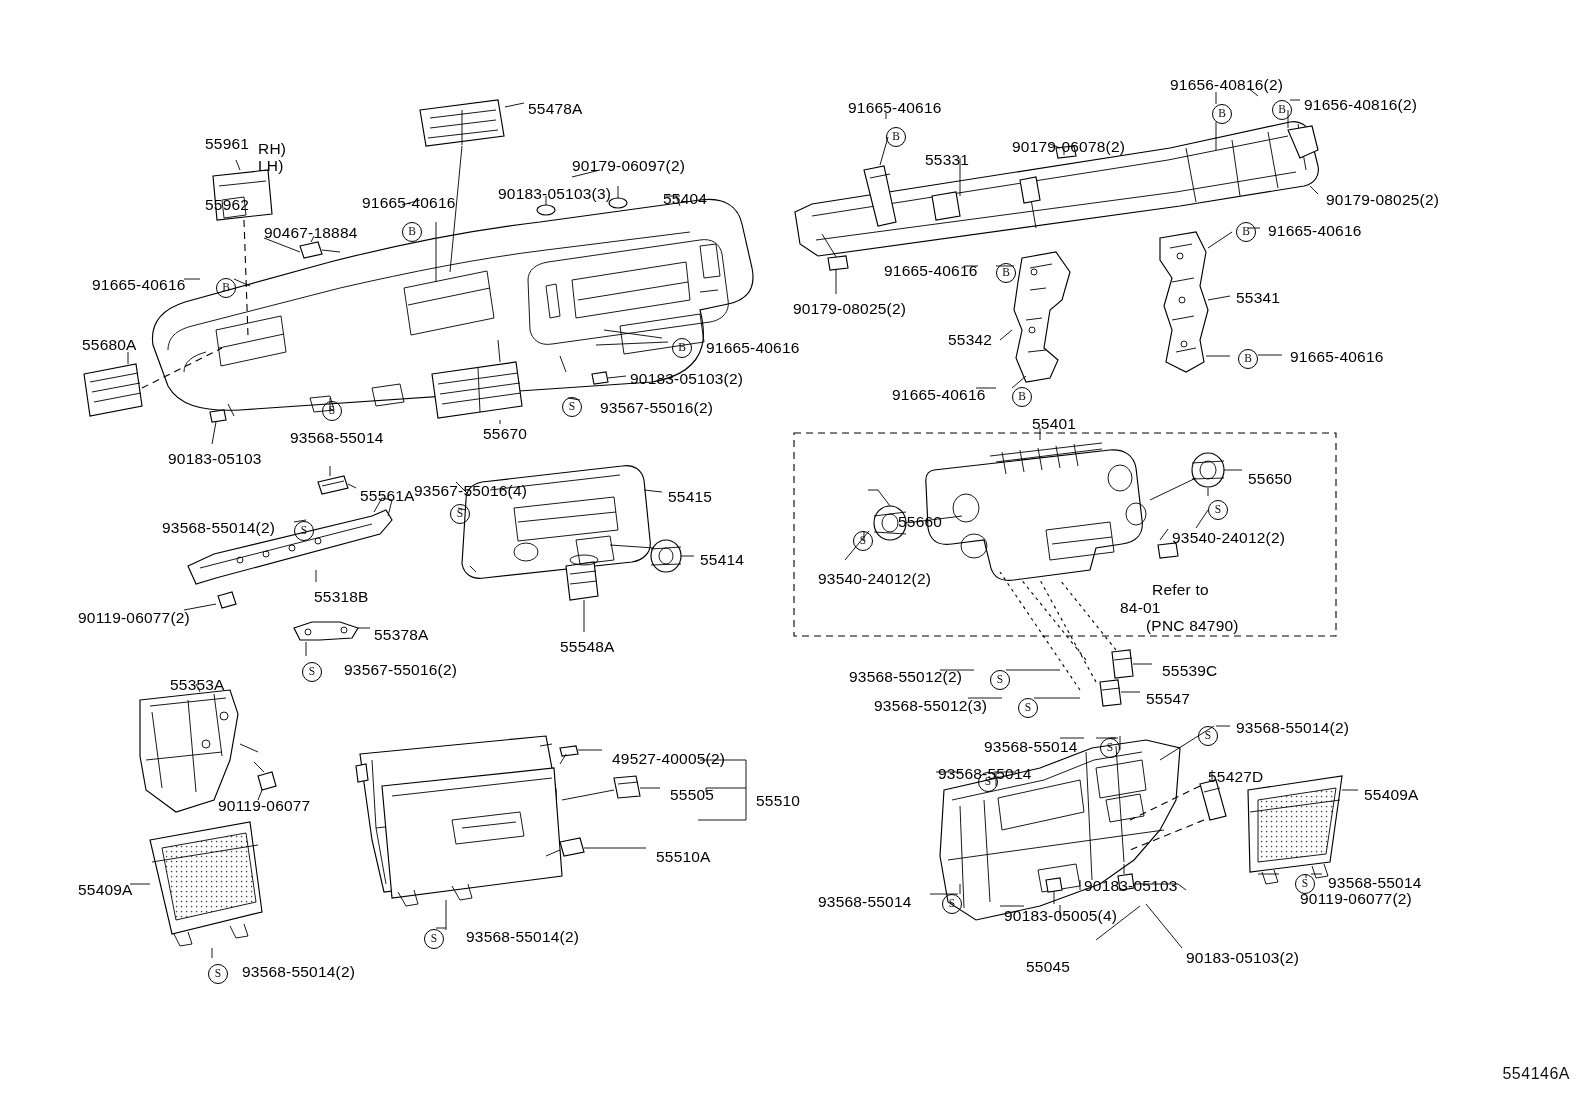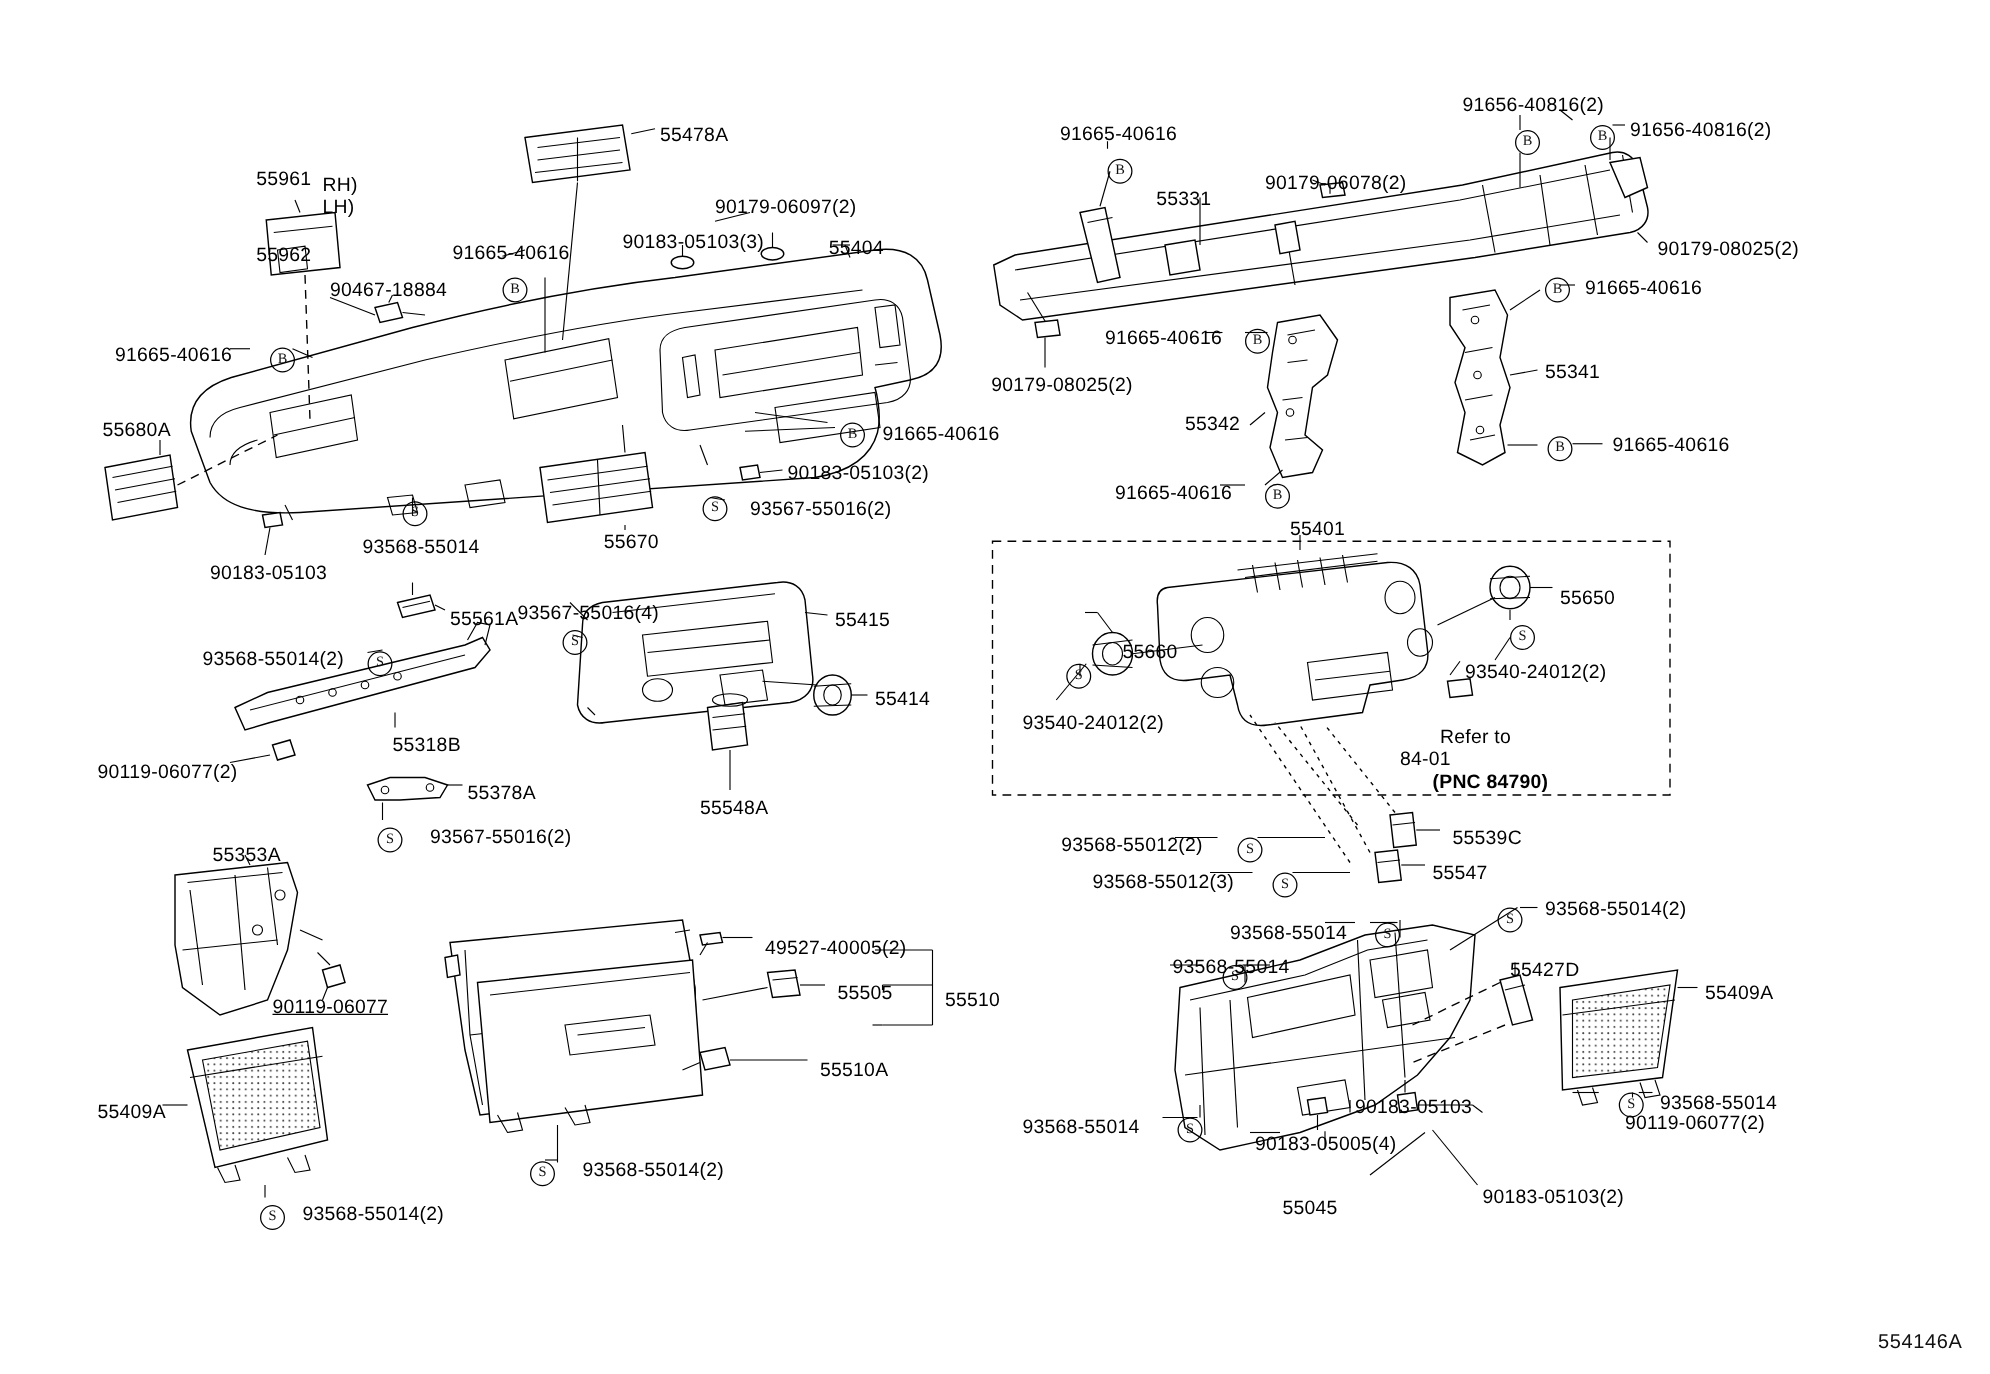--- a/index.html
+++ b/index.html
@@ -491,21 +491,21 @@
     <div class="lbl" style="left: 78px; top: 609px;">90119-06077(2)</div>
     <div class="lbl" style="left: 374px; top: 626px;">55378A</div>
     <div class="lbl" style="left: 344px; top: 661px;">93567-55016(2)</div>
     <div class="lbl" style="left: 560px; top: 638px;">55548A</div>
     <div class="lbl" style="left: 898px; top: 481px; margin-top: 32px;">55660</div>
     <div class="lbl" style="left: 1248px; top: 470px;">55650</div>
     <div class="lbl" style="left: 1172px; top: 529px;">93540-24012(2)</div>
     <div class="lbl" style="left: 818px; top: 570px;">93540-24012(2)</div>
     <div class="lbl" style="left: 1152px; top: 581px;">Refer to</div>
     <div class="lbl" style="left: 1120px; top: 599px;">84-01</div>
-    <div class="lbl" style="left: 1146px; top: 617px; font-weight: bold;">(PNC 84790)</div>
+    <div class="lbl" style="left: 1146px; top: 617px;">(PNC 84790)</div>
     <div class="lbl" style="left: 849px; top: 668px;">93568-55012(2)</div>
     <div class="lbl" style="left: 1162px; top: 662px;">55539C</div>
     <div class="lbl" style="left: 874px; top: 697px;">93568-55012(3)</div>
     <div class="lbl" style="left: 1146px; top: 690px;">55547</div>
     <div class="lbl" style="left: 1236px; top: 719px;">93568-55014(2)</div>
     <div class="lbl" style="left: 984px; top: 738px;">93568-55014</div>
     <div class="lbl" style="left: 938px; top: 765px;">93568-55014</div>
     <div class="lbl" style="left: 1208px; top: 768px;">55427D</div>
     <div class="lbl" style="left: 1364px; top: 786px;">55409A</div>
     <div class="lbl" style="left: 1328px; top: 874px;">93568-55014</div>
@@ -513,21 +513,21 @@
     <div class="lbl" style="left: 1084px; top: 877px;">90183-05103</div>
     <div class="lbl" style="left: 1004px; top: 907px;">90183-05005(4)</div>
     <div class="lbl" style="left: 1026px; top: 958px;">55045</div>
     <div class="lbl" style="left: 1300px; top: 890px;">90119-06077(2)</div>
     <div class="lbl" style="left: 1186px; top: 949px;">90183-05103(2)</div>
     <div class="lbl" style="left: 170px; top: 676px;">55353A</div>
     <div class="lbl" style="left: 612px; top: 750px;">49527-40005(2)</div>
     <div class="lbl" style="left: 670px; top: 786px;">55505</div>
     <div class="lbl" style="left: 756px; top: 792px;">55510</div>
     <div class="lbl" style="left: 656px; top: 848px;">55510A</div>
-    <div class="lbl" style="left: 218px; top: 797px; text-decoration: underline;">90119-06077</div>
+    <div class="lbl" style="left: 218px; top: 797px;">90119-06077</div>
     <div class="lbl" style="left: 78px; top: 881px;">55409A</div>
     <div class="lbl" style="left: 466px; top: 928px;">93568-55014(2)</div>
     <div class="lbl" style="left: 242px; top: 963px;">93568-55014(2)</div>
     <div class="bcirc" style="left: 216px; top: 278px;">B</div>
     <div class="bcirc" style="left: 402px; top: 222px;">B</div>
     <div class="bcirc" style="left: 672px; top: 338px;">B</div>
     <div class="scirc" style="left: 322px; top: 401px;">S</div>
     <div class="scirc" style="left: 562px; top: 397px;">S</div>
     <div class="bcirc" style="left: 886px; top: 127px;">B</div>
     <div class="bcirc" style="left: 1212px; top: 104px;">B</div>

